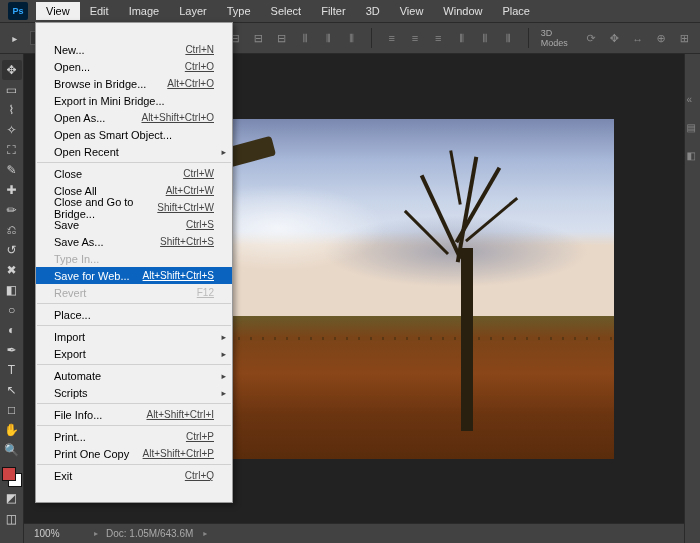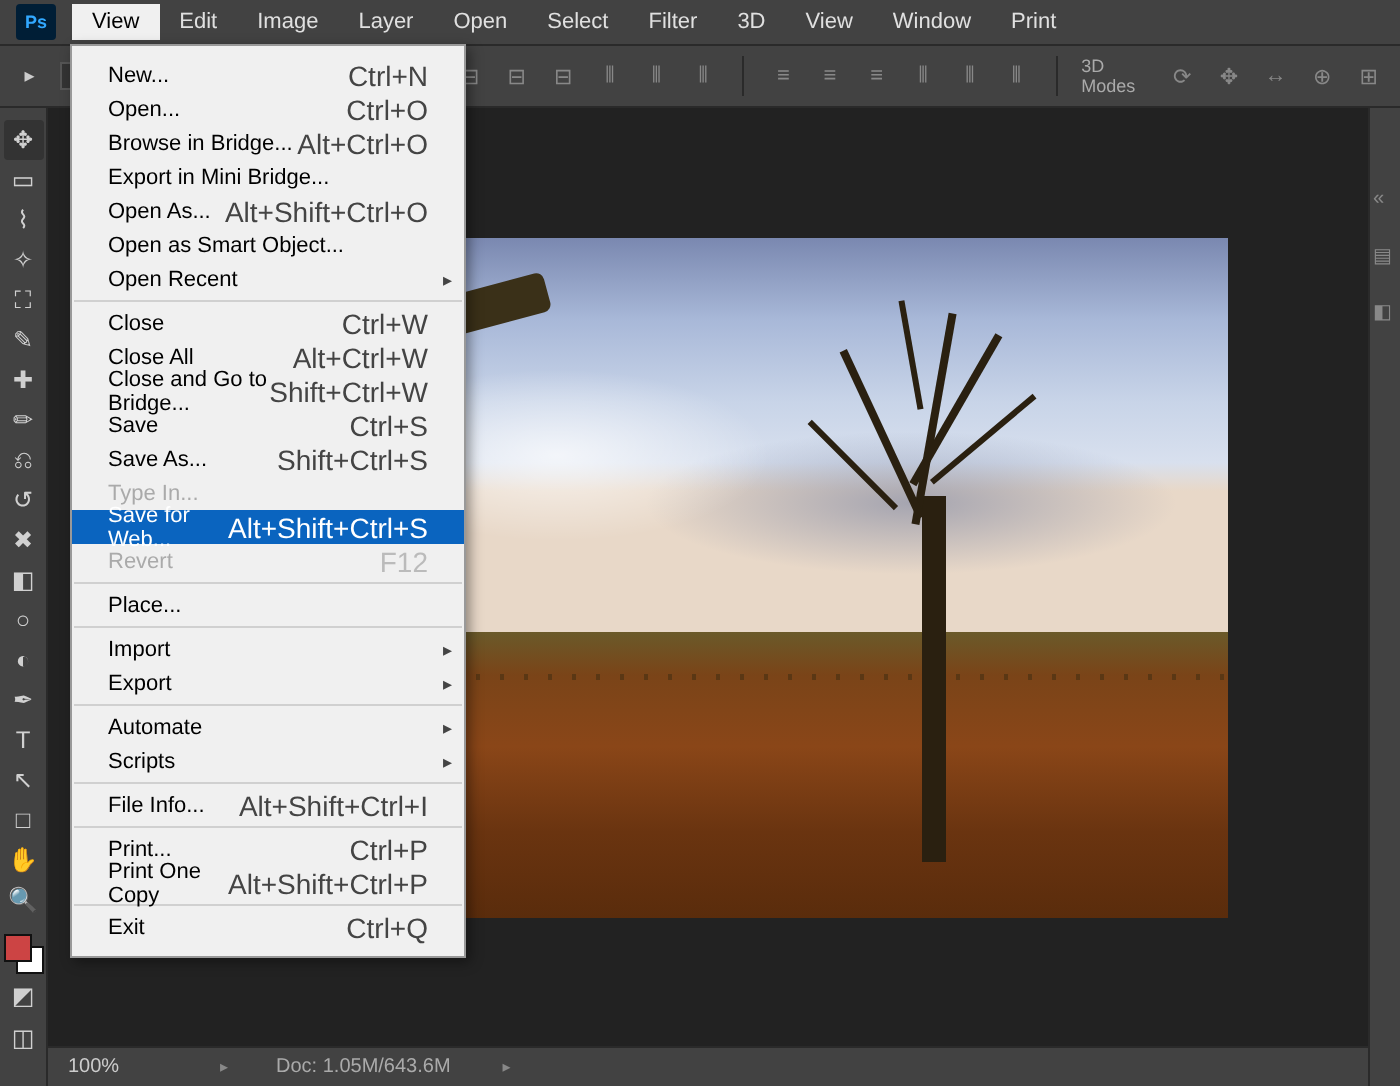--- a/index.html
+++ b/index.html
@@ -38,31 +38,31 @@
   .tree2 { position: absolute; right: 14%; top: 2%; width: 28%; height: 90%; }
   .trunk2 { position: absolute; left: 45%; top: 40%; width: 8%; height: 60%; background: #2a2010; }
   .bt { position: absolute; background: #2a2010; }
   .bt1 { left: 48%; top: 10%; width: 3%; height: 35%; transform: rotate(10deg); }
   .bt2 { left: 30%; top: 15%; width: 3%; height: 30%; transform: rotate(-25deg); }
   .bt3 { left: 55%; top: 12%; width: 3%; height: 28%; transform: rotate(30deg); }
   .bt4 { left: 20%; top: 25%; width: 2%; height: 20%; transform: rotate(-45deg); }
   .bt5 { left: 65%; top: 20%; width: 2%; height: 22%; transform: rotate(50deg); }
   .bt6 { left: 40%; top: 8%; width: 2%; height: 18%; transform: rotate(-10deg); }
   .fence { position: absolute; bottom: 35%; left: 0; right: 0; height: 3px; background: repeating-linear-gradient(90deg,#3a2a10 0 2px,transparent 2px 12px); opacity: 0.5; }
-  .statusbar { height: 20px; background: #424242; border-top: 1px solid #2a2a2a; display: flex; align-items: center; padding: 0 10px; font-size: 10px; color: #ccc; gap: 24px; }
+  .statusbar { height: 20px; background: #424242; border-top: 1px solid #2a2a2a; display: flex; align-items: center; padding: 0 10px; font-size: 10px; color: #ccc; gap: 8px; }
   .statusbar .zoom { width: 50px; }
   .statusbar .doc { color: #aaa; }
   .statusbar .tri { color: #888; font-size: 8px; margin-left: 2px; }
 
-  .dropdown { position: absolute; top: 22px; left: 35px; width: 198px; background: #f0f0f0; border: 1px solid #999; box-shadow: 2px 2px 6px rgba(0,0,0,0.4); z-index: 100; padding: 6px 0; font-size: 11px; color: #000; }
+  .dropdown { position: absolute; top: 22px; left: 35px; width: 198px; background: #f0f0f0; border: 1px solid #999; box-shadow: 2px 2px 6px rgba(0,0,0,0.4); z-index: 100; padding: 18px 0; font-size: 11px; color: #000; }
   .dd-item { display: flex; justify-content: space-between; align-items: center; padding: 2px 18px 2px 18px; height: 17px; cursor: pointer; position: relative; }
   .dd-item.highlighted { background: #0a64bf; color: #fff; }
   .dd-item.disabled { color: #aaa; cursor: default; }
   .dd-sep { height: 1px; background: #d0d0d0; margin: 2px 1px; }
-  .dd-shortcut { color: #444; font-size: 14px; }
+  .dd-shortcut { color: #444; font-size: 10px; text-decoration: underline; }
   .dd-item.highlighted .dd-shortcut { color: #fff; }
   .dd-item.disabled .dd-shortcut { color: #bbb; }
   .dd-sub::after { content: "▸"; position: absolute; right: 6px; font-size: 9px; color: #444; }
 </style>
 </head>
 <body>
 
 <div class="app">
   <div class="winbtns">
     <div class="winbtn">—</div>
@@ -70,27 +70,27 @@
     <div class="winbtn">✕</div>
   </div>
 
   <div class="menubar">
     <div class="pslogo">Ps</div>
     <div id="menubar-items" style="display: flex;">
         <div class="menuitem open">View</div>
         <div class="menuitem">Edit</div>
         <div class="menuitem">Image</div>
         <div class="menuitem">Layer</div>
-        <div class="menuitem">Open</div>
+        <div class="menuitem">Type</div>
         <div class="menuitem">Select</div>
         <div class="menuitem">Filter</div>
         <div class="menuitem">3D</div>
         <div class="menuitem">View</div>
         <div class="menuitem">Window</div>
-        <div class="menuitem">Print</div>
+        <div class="menuitem">Place</div>
       </div>
   </div>
 
   <div class="optionsbar">
     <div class="opt-arrow">▸</div>
     <div class="opt-ticon"></div>
     <div class="opt-divider"></div>
     <span style="margin-left:92px">rm Controls</span>
     <div class="opt-divider"></div>
     <div class="opt-icon">⊟</div>

